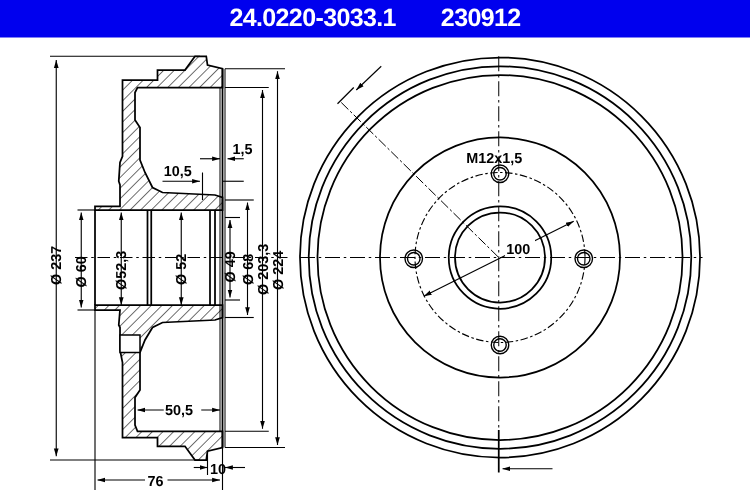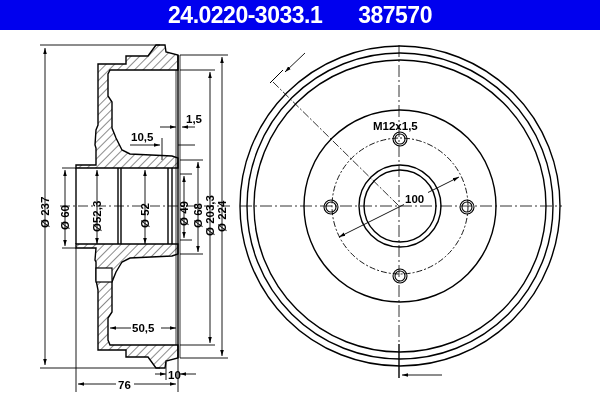--- a/index.html
+++ b/index.html
@@ -1,27 +1,27 @@
 <!DOCTYPE html>
 <html><head>
 <meta charset="utf-8">
 <style>
   html, body { margin: 0; padding: 0; background: #ffffff; }
   body { width: 600px; height: 400px; position: relative; overflow: hidden; font-family: "Liberation Sans", sans-serif; }
   .header { position: absolute; left: 0; top: 0; width: 600px; height: 30px; background: #0000ee; display: flex; justify-content: center; align-items: center; gap: 36px; }
-  .header span { color: #ffffff; font-weight: bold; font-size: 23px; letter-spacing: -0.5px; font-family: "Liberation Sans", sans-serif; }
+  .header span { color: #ffffff; font-weight: bold; font-size: 20px; letter-spacing: -0.5px; font-family: "Liberation Sans", sans-serif; }
   svg { position: absolute; left: 0; top: 0; }
   .dim { font-family: "Liberation Sans", sans-serif; font-weight: bold; font-size: 11.5px; fill: #000; }
 </style>
 </head>
 <body>
 
 <div class="header">
   <span>24.0220-3033.1</span>
-  <span>387570</span>
+  <span>230912</span>
 </div>
 
 <svg width="600" height="400" viewBox="0 0 600 400">
   <defs>
     <pattern id="hatch" patternUnits="userSpaceOnUse" width="6" height="6" patternTransform="rotate(45)">
       <line x1="0" y1="0" x2="0" y2="6" stroke="#000" stroke-width="0.9"></line>
     </pattern>
     <marker id="arr" viewBox="0 0 10 10" refX="10" refY="5" markerWidth="7" markerHeight="7" orient="auto-start-reverse">
       <path d="M0,2 L10,5 L0,8 z" fill="#000"></path>
     </marker>

